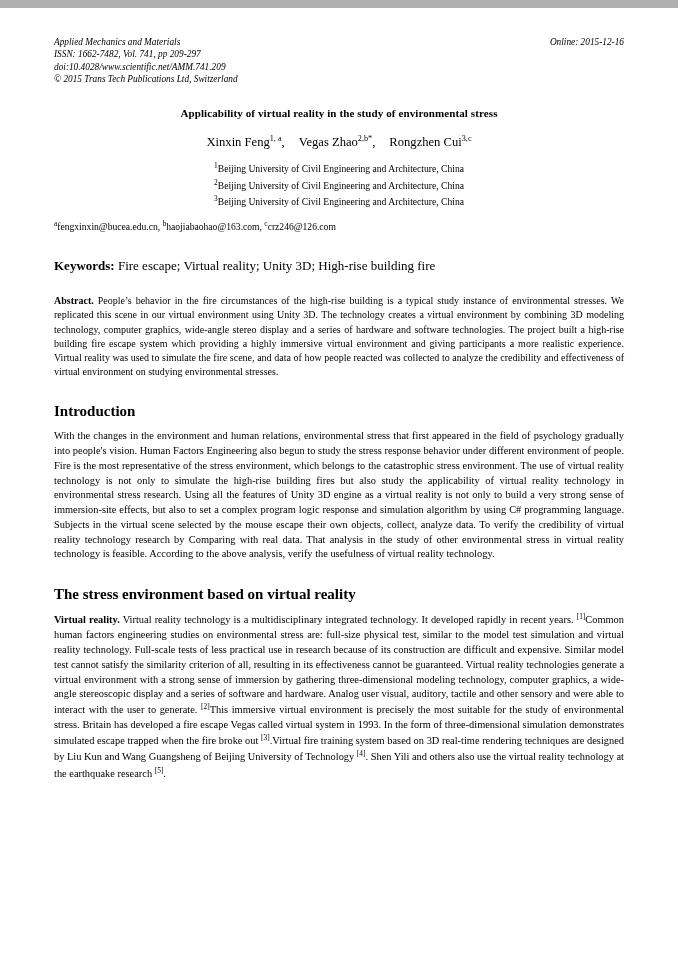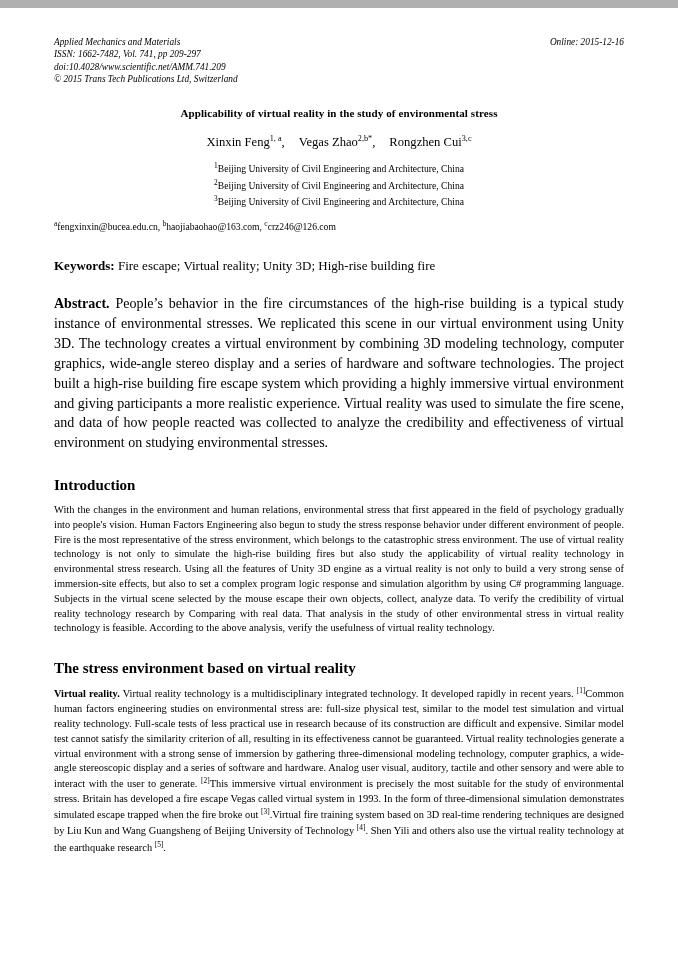--- a/index.html
+++ b/index.html
@@ -74,21 +74,21 @@
   }
   .keywords {
     font-size: 13px;
     margin-top: 26px;
     text-align: justify;
   }
   .keywords b {
     font-weight: bold;
   }
   .abstract {
-    font-size: 14px;
+    font-size: 10px;
     margin-top: 20px;
     text-align: justify;
     line-height: 1.42;
   }
   .abstract b {
     font-weight: bold;
   }
   .section-head {
     font-size: 15px;
     font-weight: bold;

